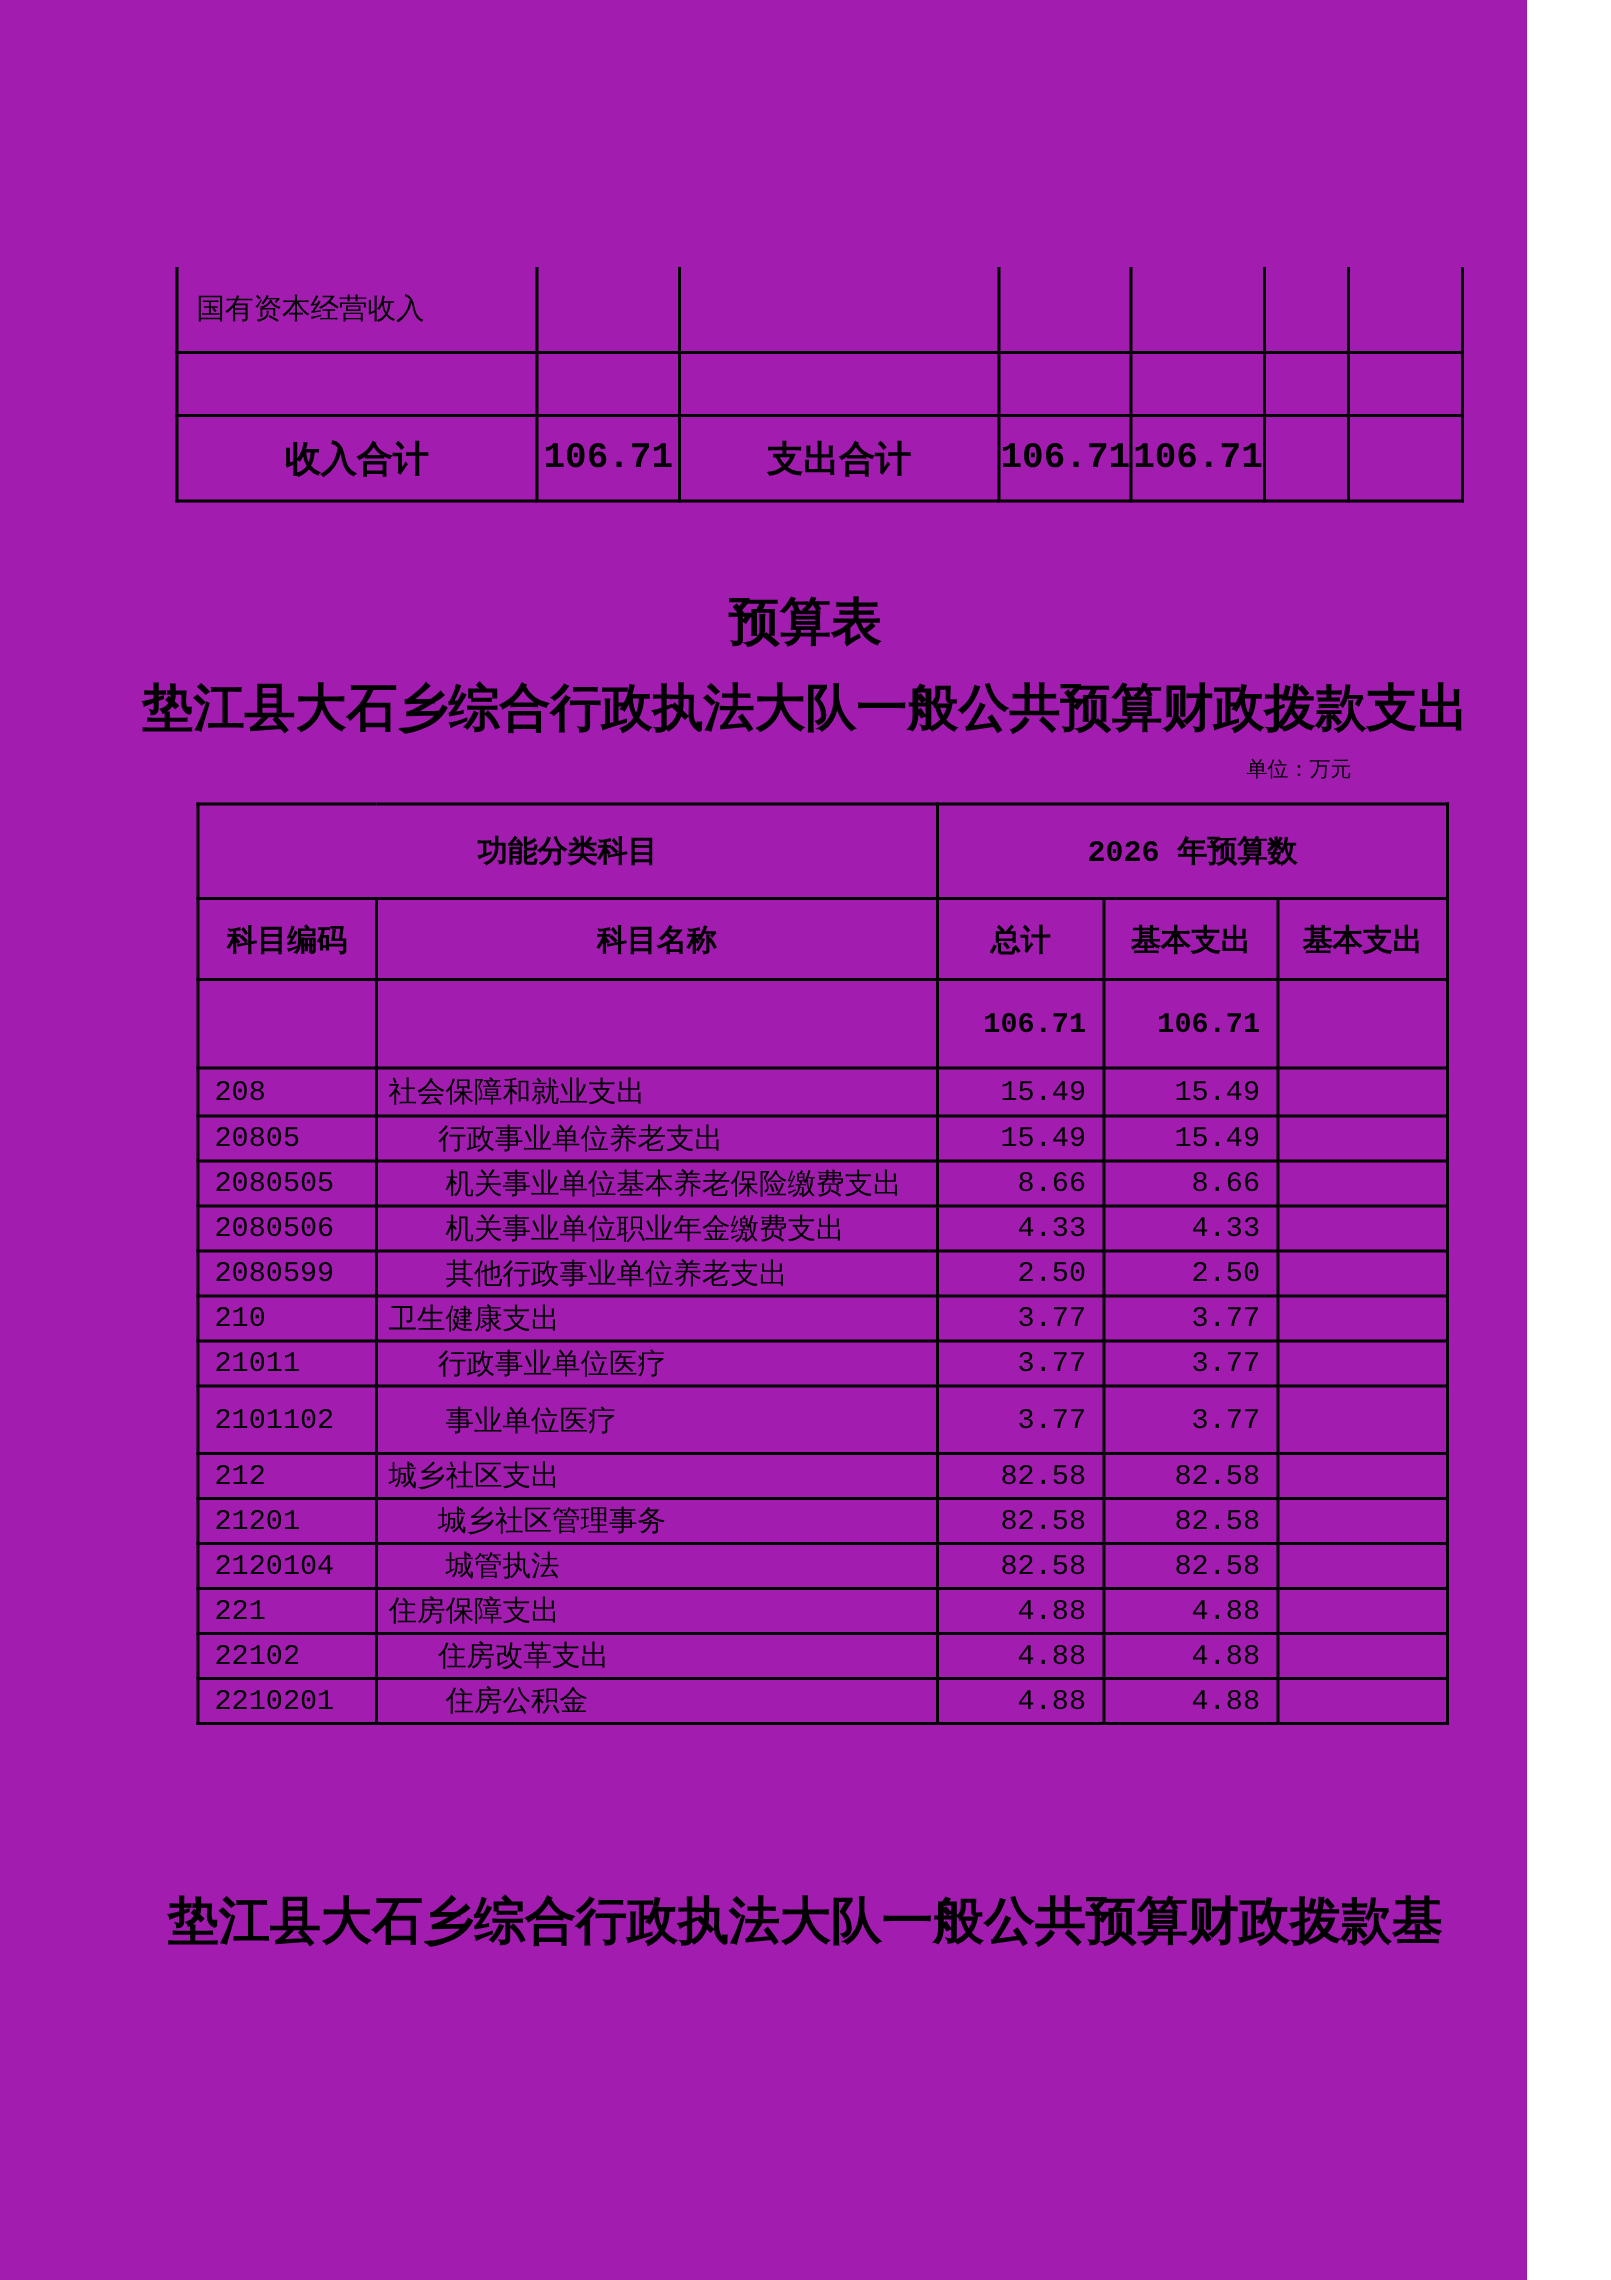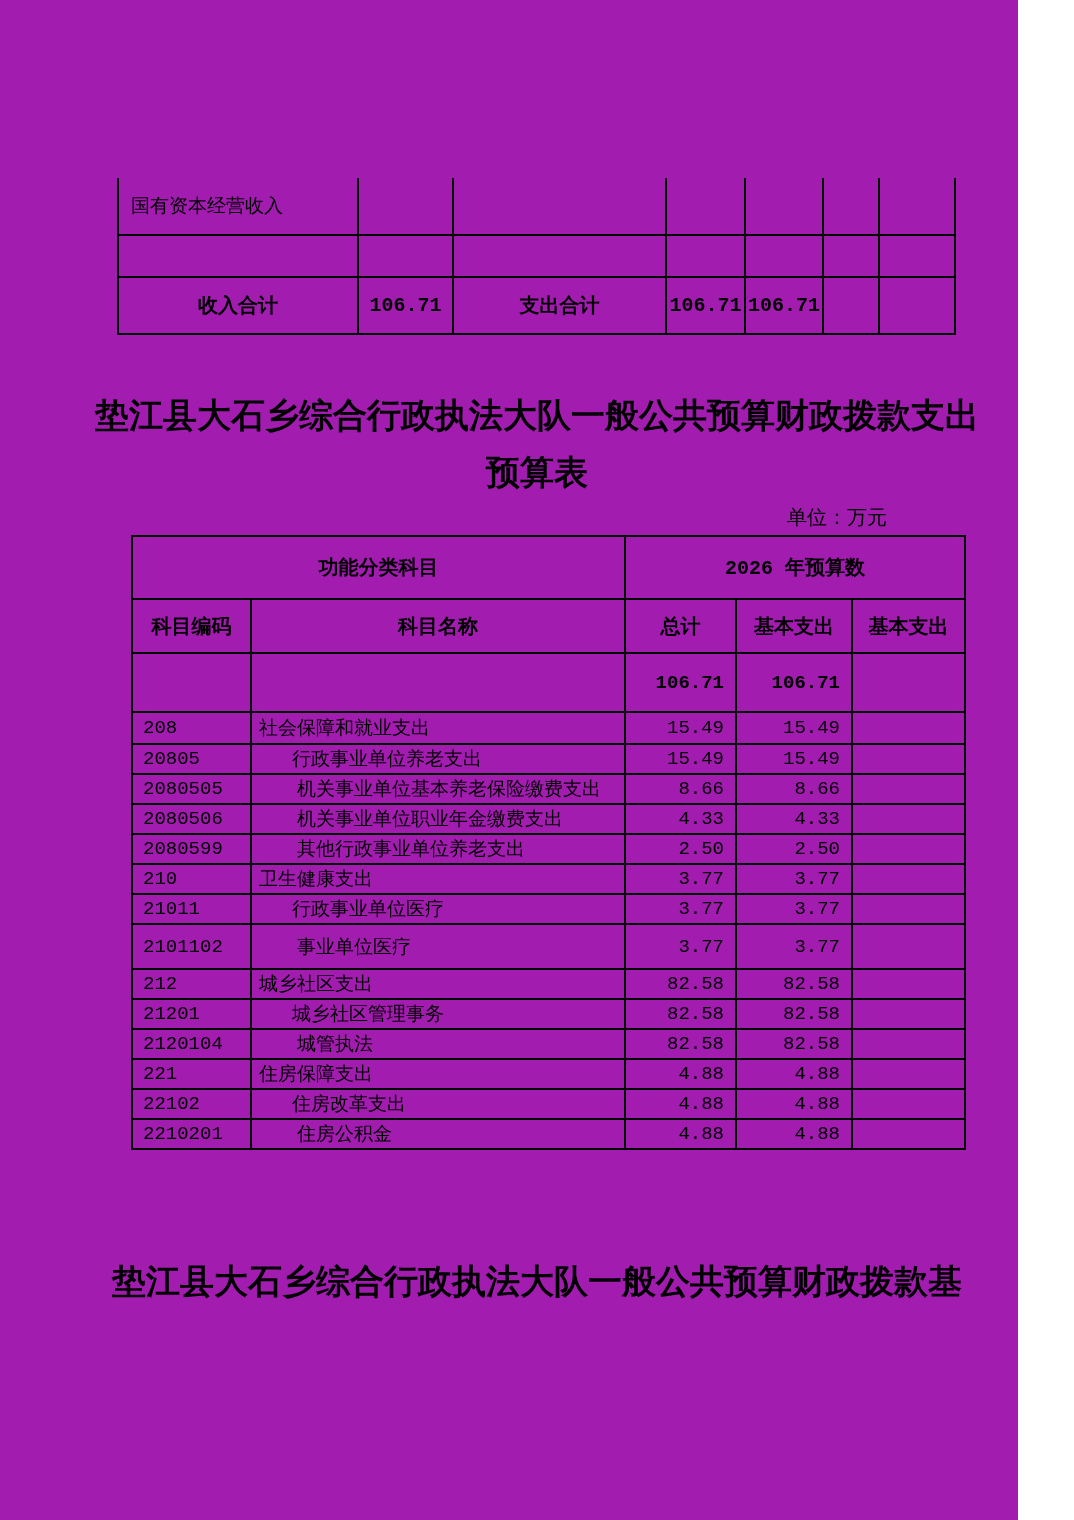--- a/index.html
+++ b/index.html
@@ -14,31 +14,31 @@
     font-size:19px; overflow:hidden; white-space:nowrap;
   }
   .c  { text-align:center; }
   .b  { font-weight:bold; }
   .num { text-align:right; padding-right:11px !important; }
 
   
   .top-tbl { position:absolute; left:117px; top:178px; }
   .top-tbl tr.cut td { border-top:none; }
   .top-tbl td.lbl { padding-left:12px; }
-  .top-tbl tr.total td { font-size:20px; font-weight:bold; }
+  .top-tbl tr.total td { font-size:24px; font-weight:bold; }
 
   
   .doc-title {
     position:absolute; left:0; width:1074px; text-align:center;
     font-weight:bold; font-size:34px; line-height:57px;
   }
   .main-title   { top:390px; }
   .bottom-title { top:1256px; }
 
-  .unit-note { position:absolute; top:504px; right:131px; font-size:20px; }
+  .unit-note { position:absolute; top:504px; right:117px; font-size:14px; }
 
   
   .budget-tbl { position:absolute; left:120px; top:535px;margin-left:11px; }
   .budget-tbl tr.hdr td { font-weight:bold; font-size:20px; text-align:center; }
   .budget-tbl td.code { padding-left:10px; }
   .budget-tbl td.name { padding-left:7px; }
   .budget-tbl tr.lvl2 td.code { }
   .budget-tbl tr.lvl2 td.name { padding-left:40px; }
   .budget-tbl tr.lvl3 td.code { }
   .budget-tbl tr.lvl3 td.name { padding-left:45px; }
@@ -83,22 +83,22 @@
       <td class="c">支出合计</td>
       <td class="c">106.71</td>
       <td class="c">106.71</td>
       <td></td>
       <td></td>
     </tr>
   </tbody>
     </table>
 
   <div class="doc-title main-title">
+    <div>预算表</div>
     <div>垫江县大石乡综合行政执法大队一般公共预算财政拨款支出</div>
-    <div>预算表</div>
   </div>
 
   <div class="unit-note">单位：万元</div>
 
   <table class="tbl budget-tbl">
     <colgroup>
       <col style="width:119px">
         <col style="width:374px">
         <col style="width:111px">
       <col style="width:116px">

